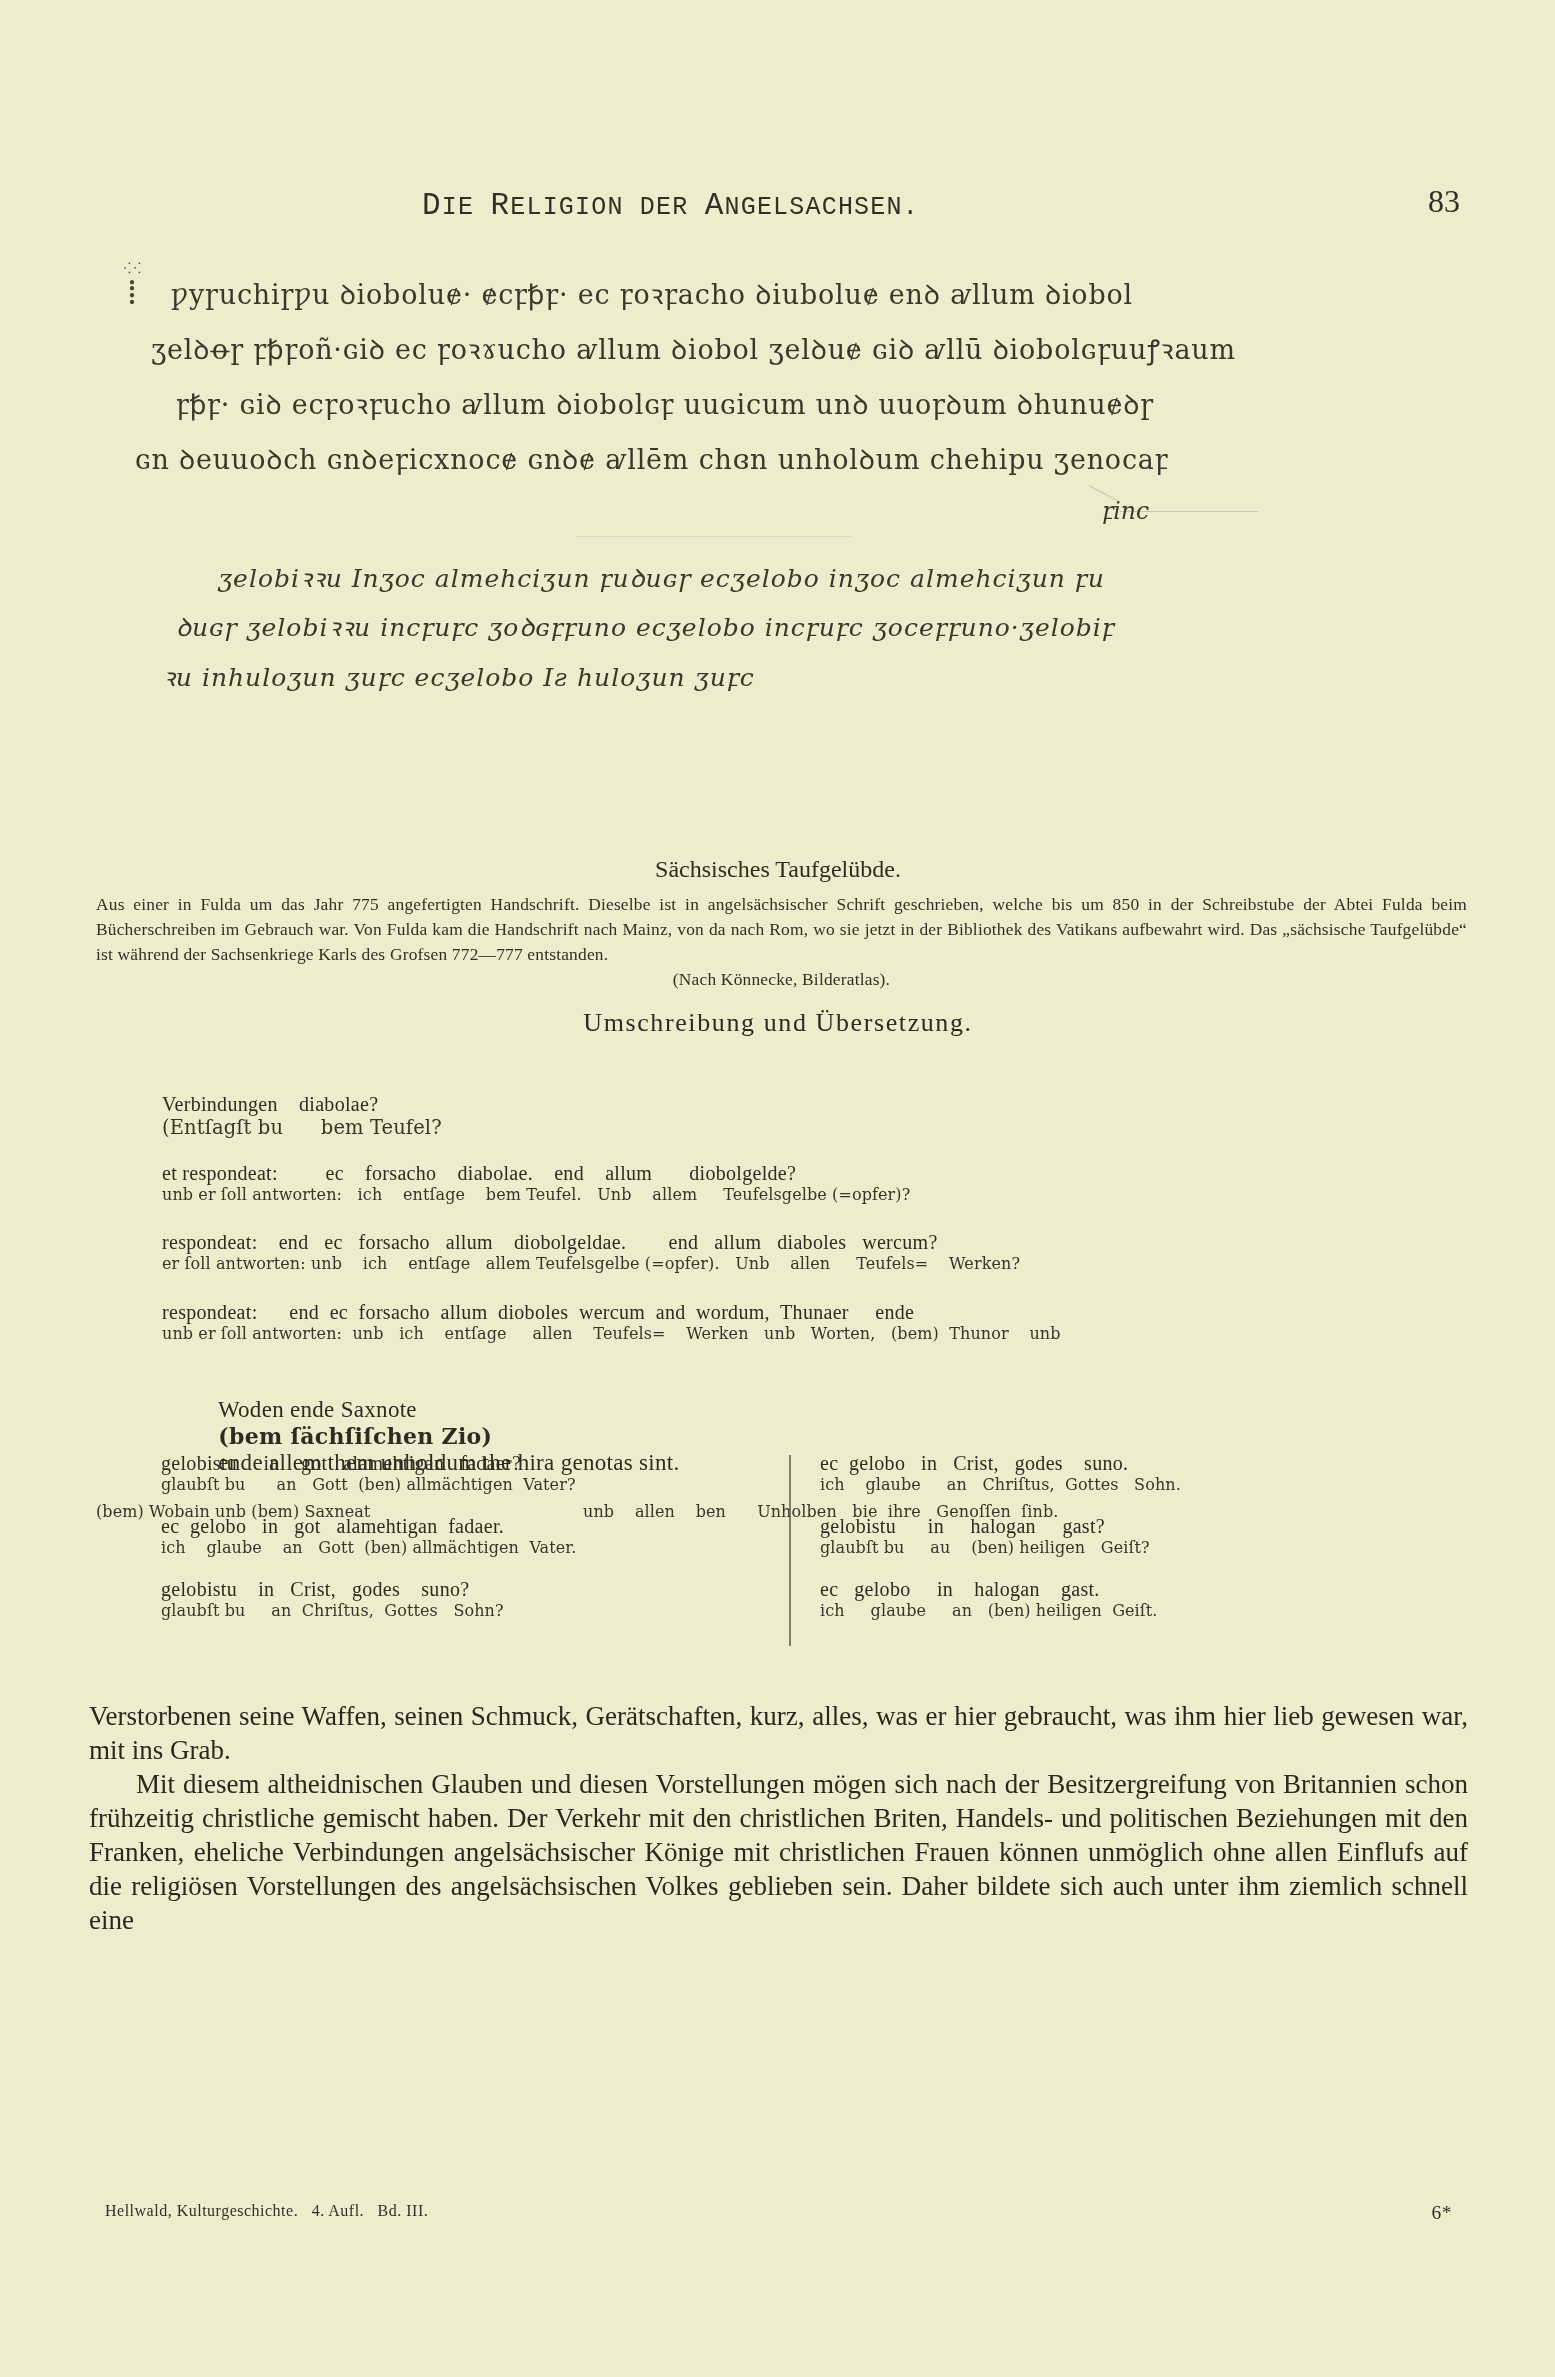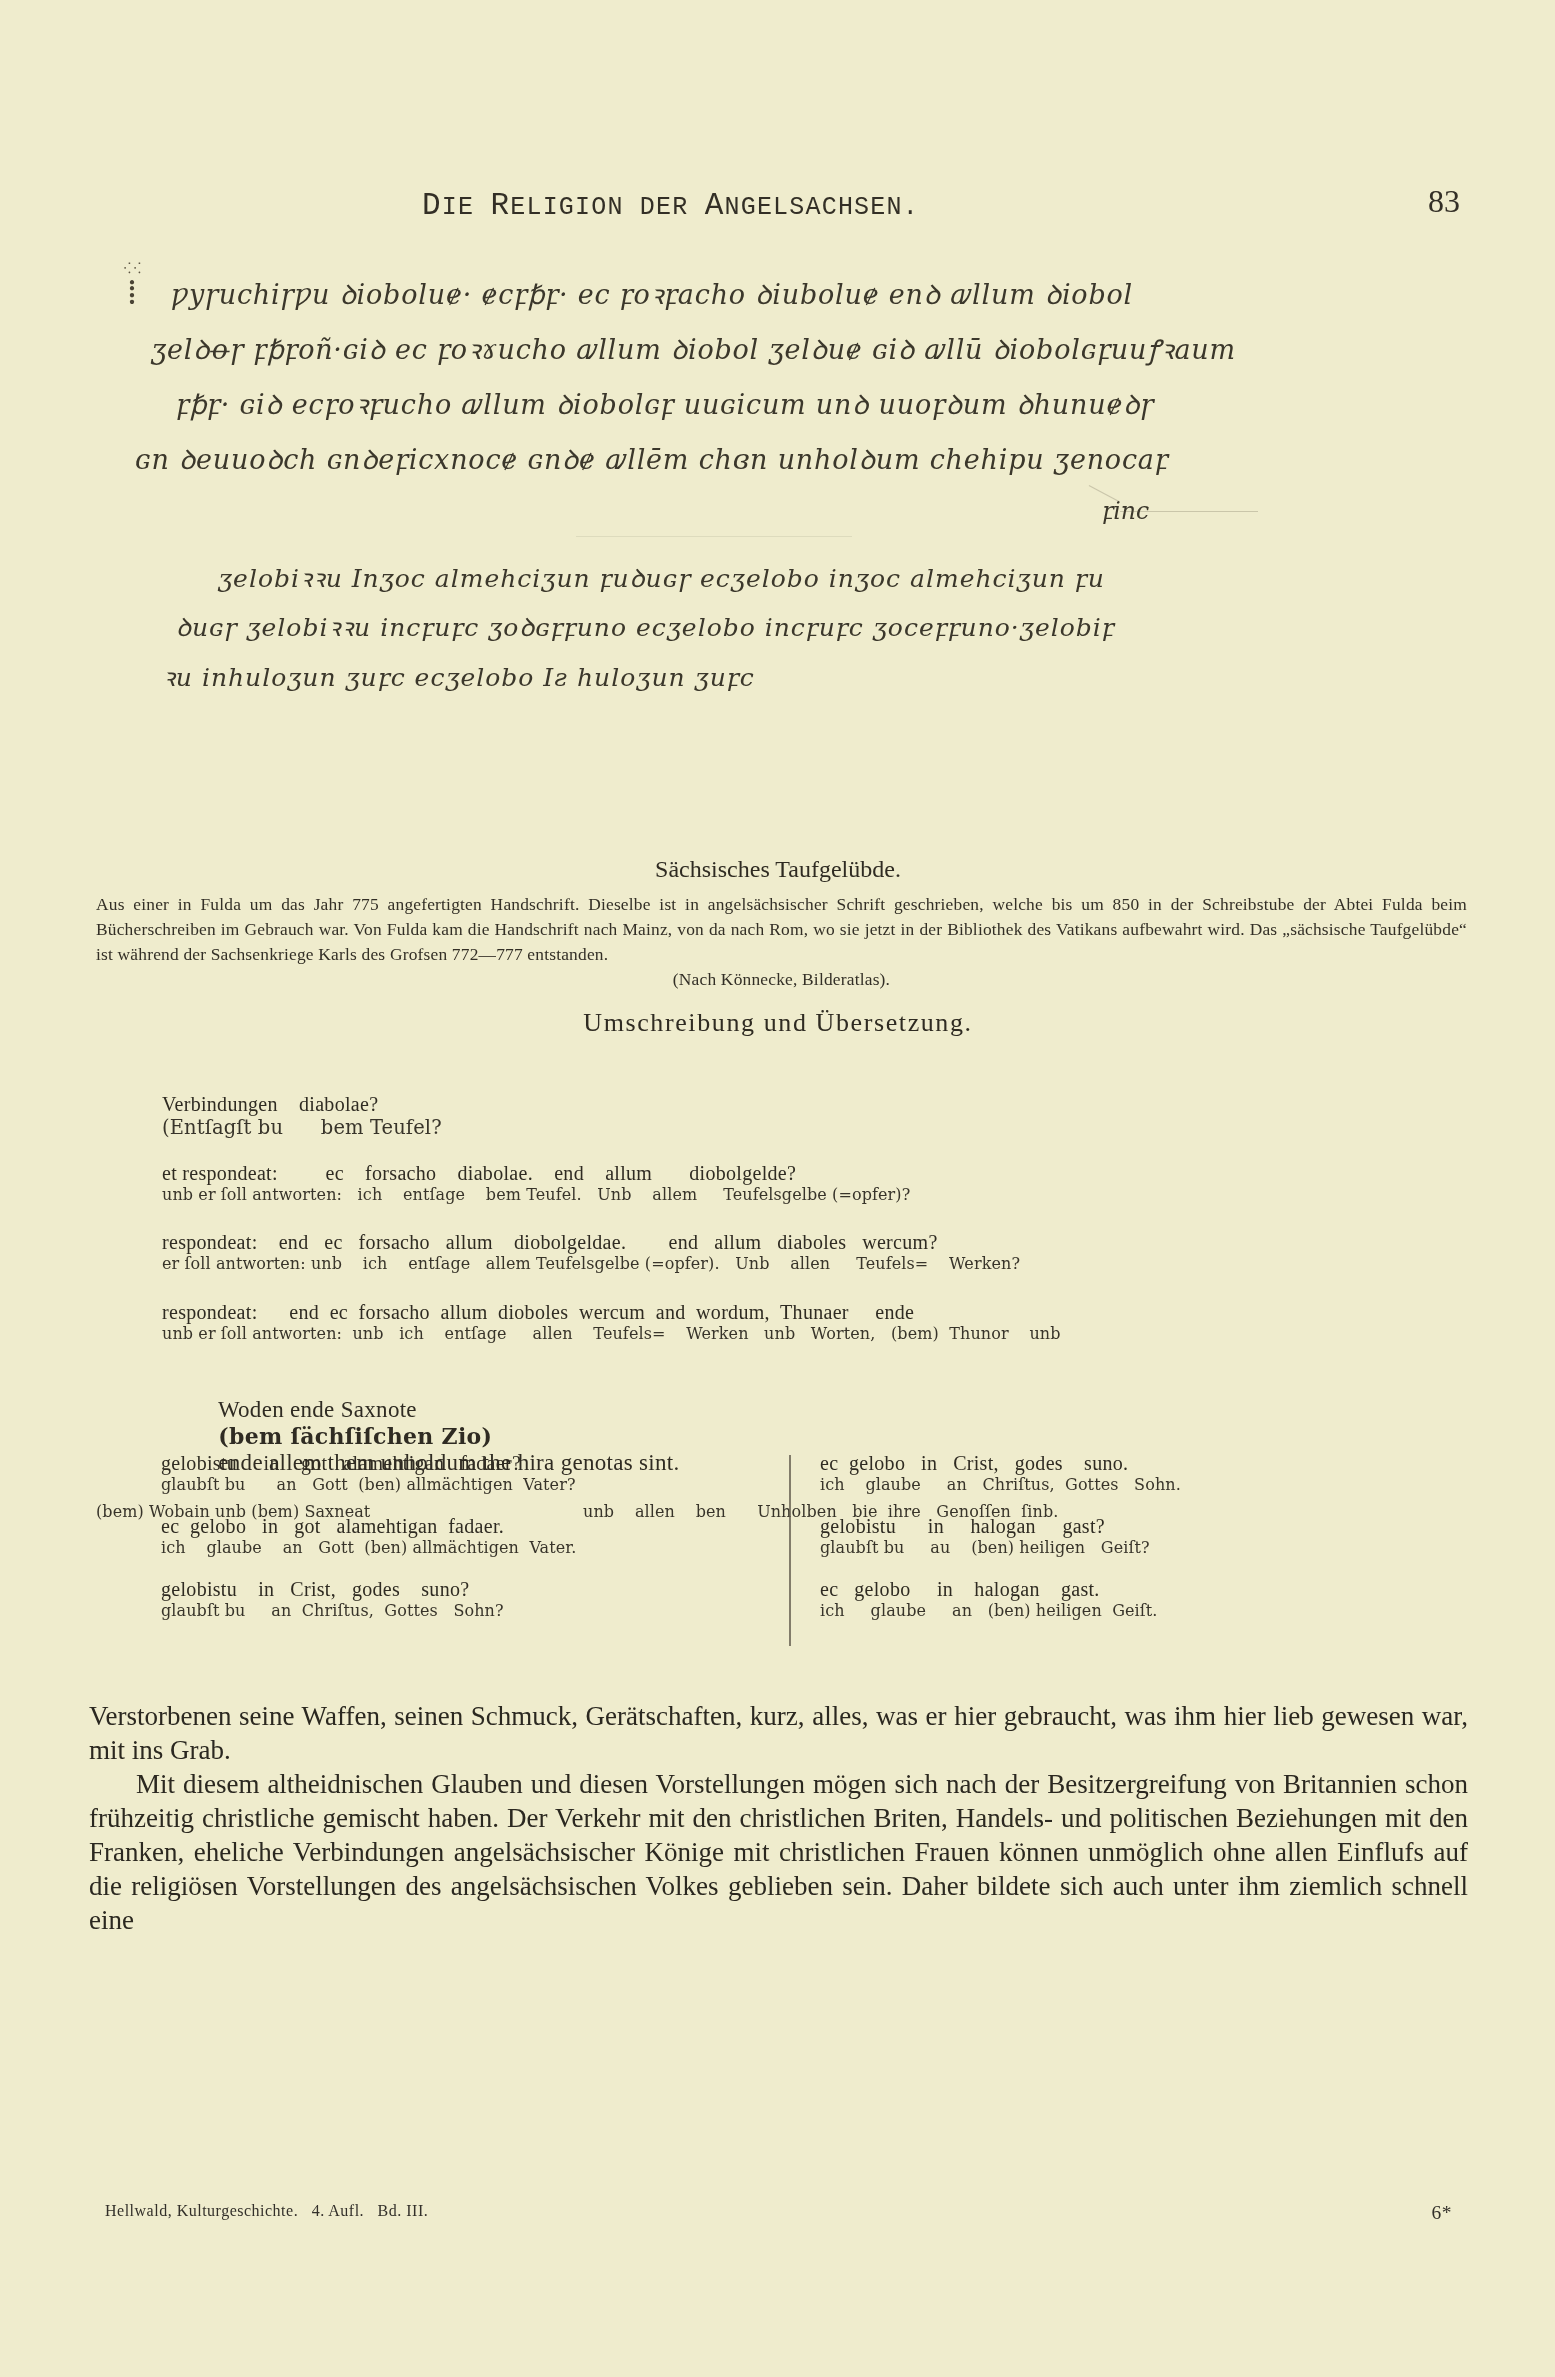--- a/index.html
+++ b/index.html
@@ -58,21 +58,21 @@
     width: 1322px;
     height: 568px;
   }
   .ms-line {
     position: absolute;
     font-family: "DejaVu Serif", serif;
     color: #3b372b;
     white-space: nowrap;
     transform-origin: left center;
   }
-  .ms-a { font-size: 27px; font-style: italic; letter-spacing: 0.8px; }
+  .ms-a { font-size: 27px; letter-spacing: 0.8px; }
   .ms-b { font-size: 25px; font-style: italic; letter-spacing: 1px; }
   .ink-initial {
     position: absolute;
     left: 4.9px;
     top: 3.2px;
     width: 27.6px;
     height: 75px;
     font-family: "DejaVu Serif", serif;
     font-size: 36px;
     color: #4a4435;

